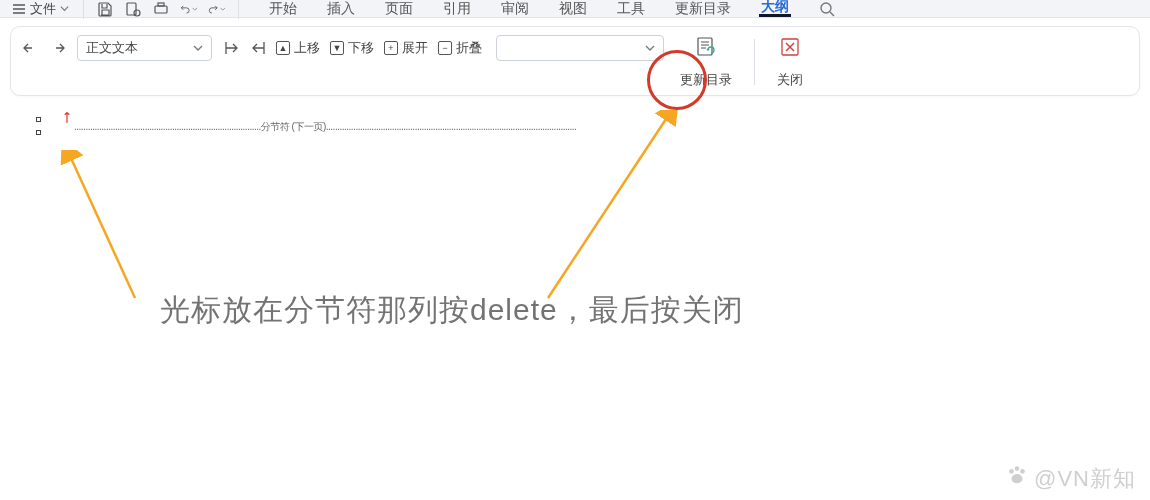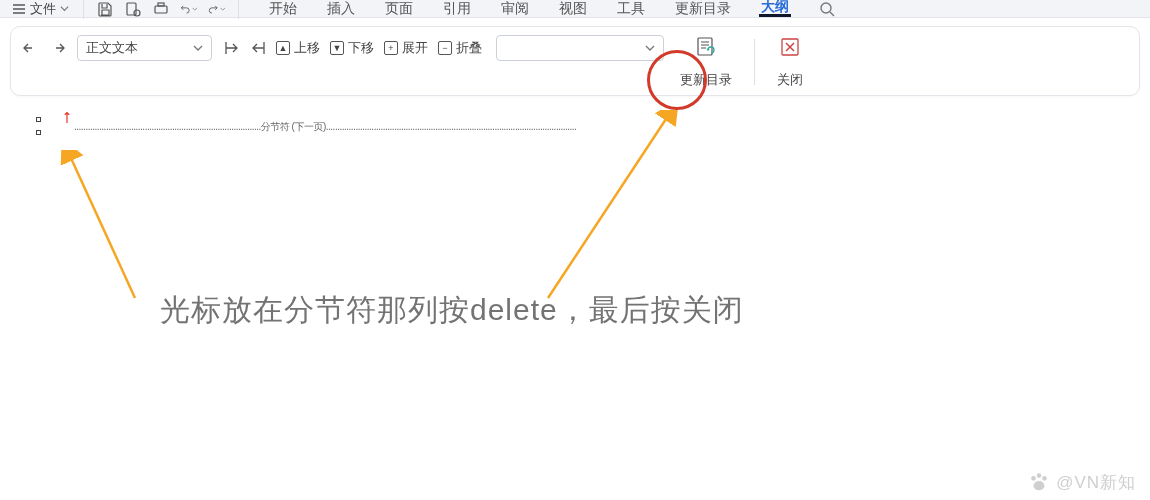--- a/index.html
+++ b/index.html
@@ -163,21 +163,21 @@
     color: #737373;
     font-size: 30px;
     letter-spacing: 1px;
   }
   .arrow-svg { position: absolute; pointer-events: none; }
   .watermark {
     position: absolute;
     right: 14px;
     bottom: 6px;
     color: #cfcfcf;
-    font-size: 17px;
+    font-size: 22px;
     letter-spacing: 1px;
     display: flex;
     align-items: flex-start;
     gap: 6px;
   }
 </style>
 </head>
 <body>
 
 <div class="topbar">

